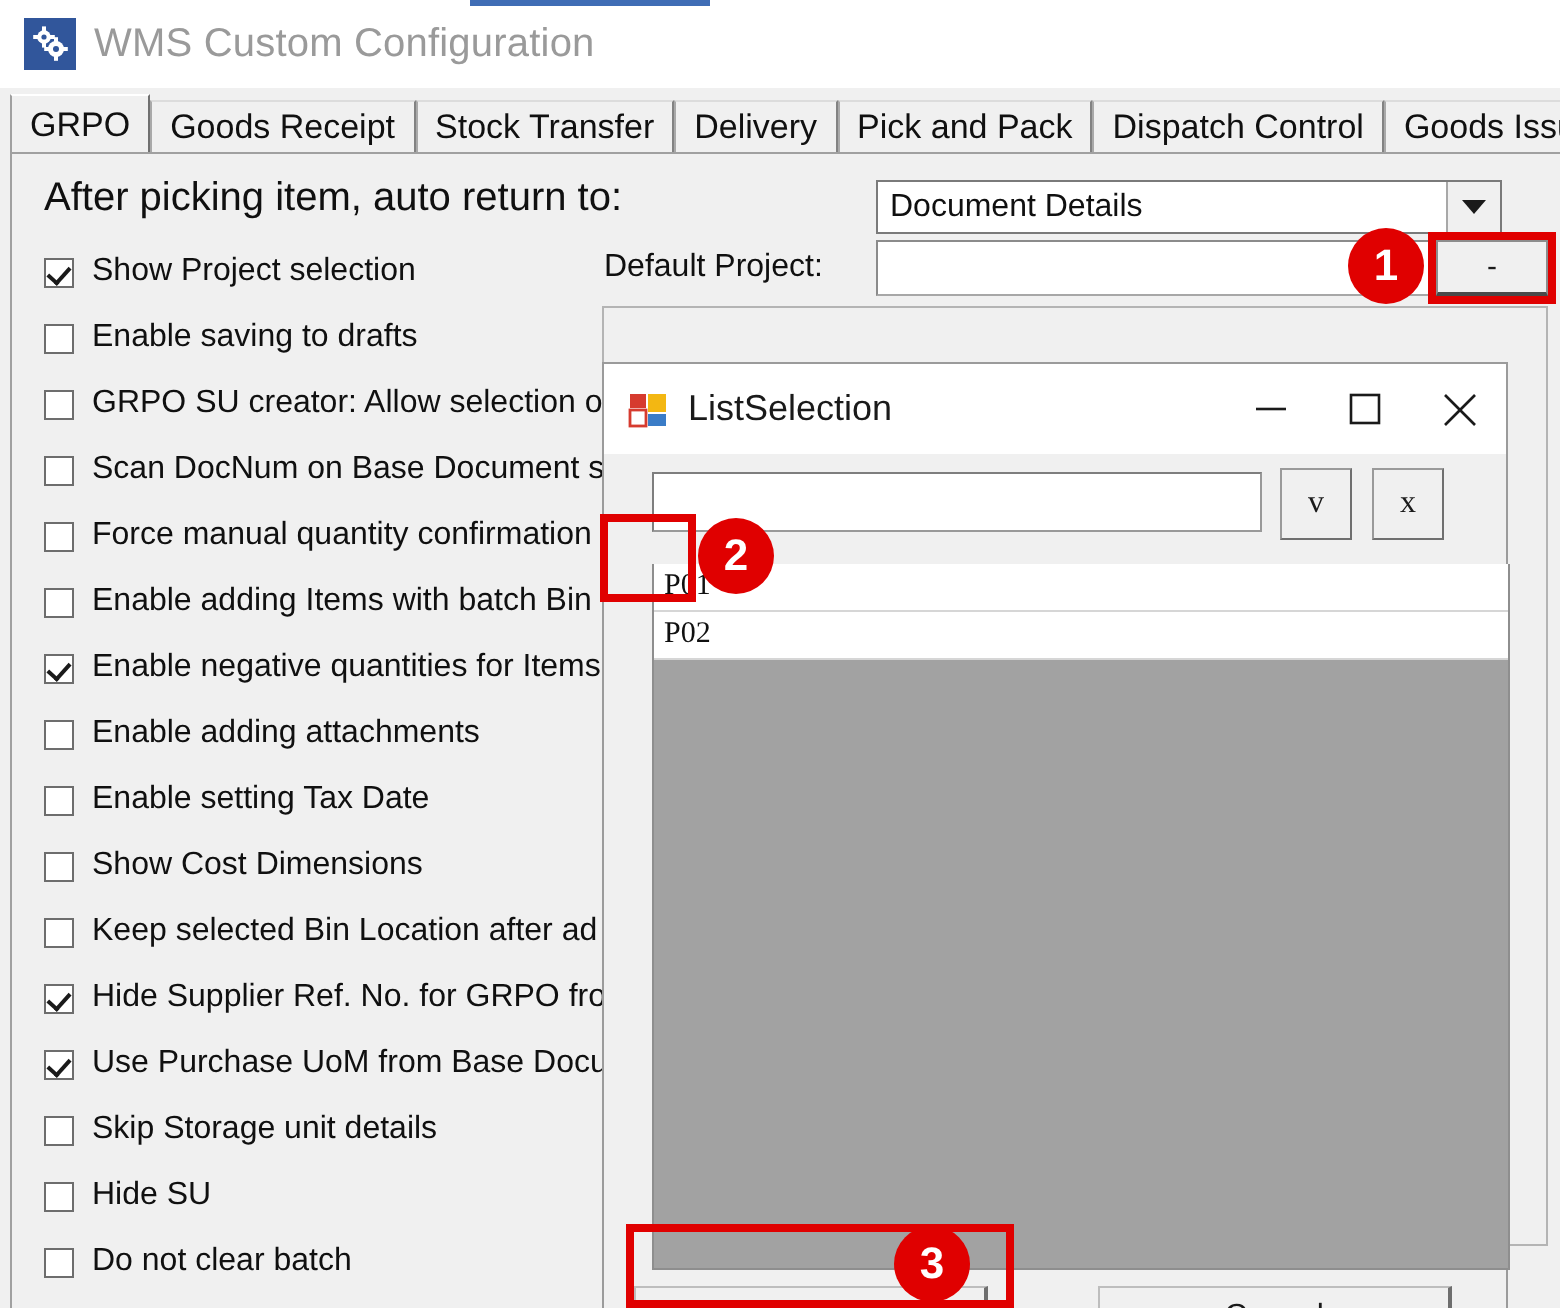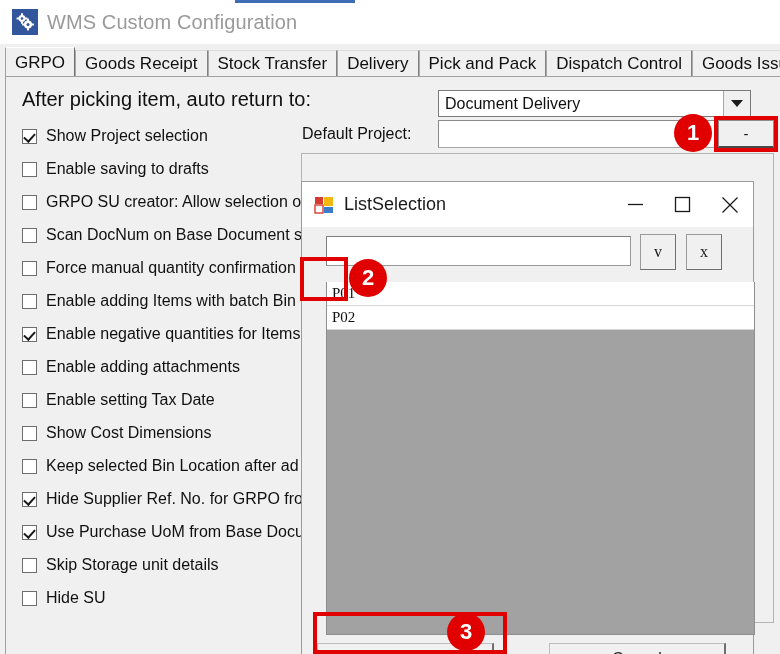--- a/index.html
+++ b/index.html
@@ -474,23 +474,27 @@
     <span class="chk-label">Use Purchase UoM from Base Docu</span>
   </div>
   <div class="chk-row" style="top:553px">
     <span class="chk-box"></span>
     <span class="chk-label">Skip Storage unit details</span>
   </div>
   <div class="chk-row" style="top:586px">
     <span class="chk-box"></span>
     <span class="chk-label">Hide SU</span>
   </div>
+  <div class="chk-row" style="top:619px">
+    <span class="chk-box"></span>
+    <span class="chk-label">Do not clear batch</span>
+  </div>
 
   <div class="combo">
-    <span class="combo-text">Document Delivery</span>
+    <span class="combo-text">Document Details</span>
     <span class="combo-arrow">
         <i></i>
       </span>
   </div>
 
   <div class="field-label">Default Project:</div>
   <input class="proj-input" type="text" value="" style="">
   <div class="proj-btn">-</div>
 
   <div class="group-outline"></div>

